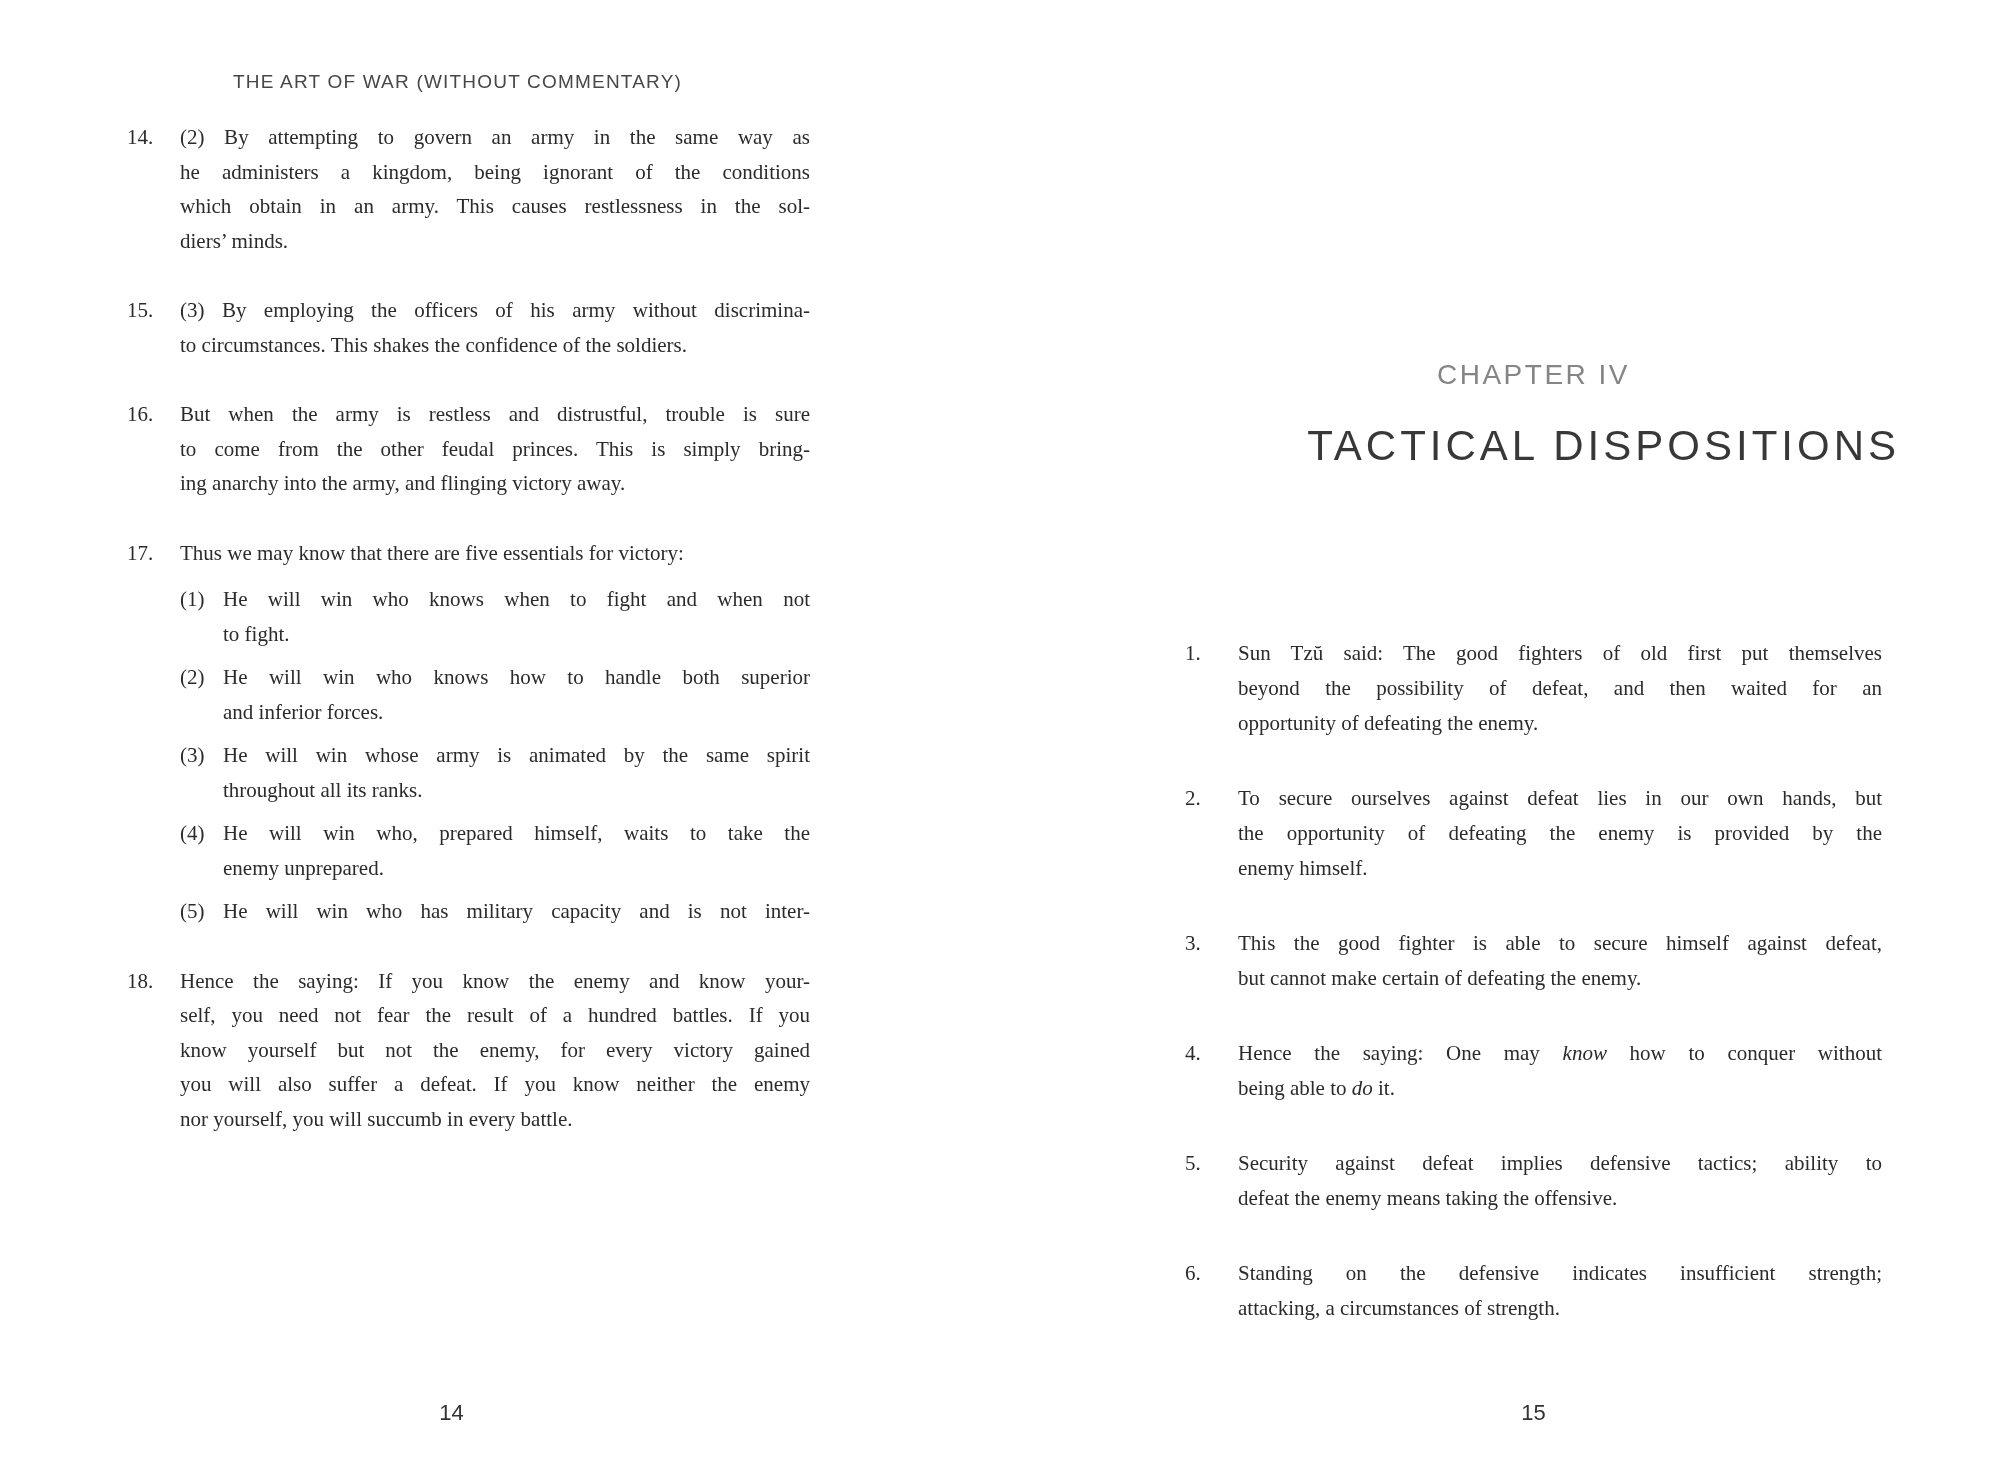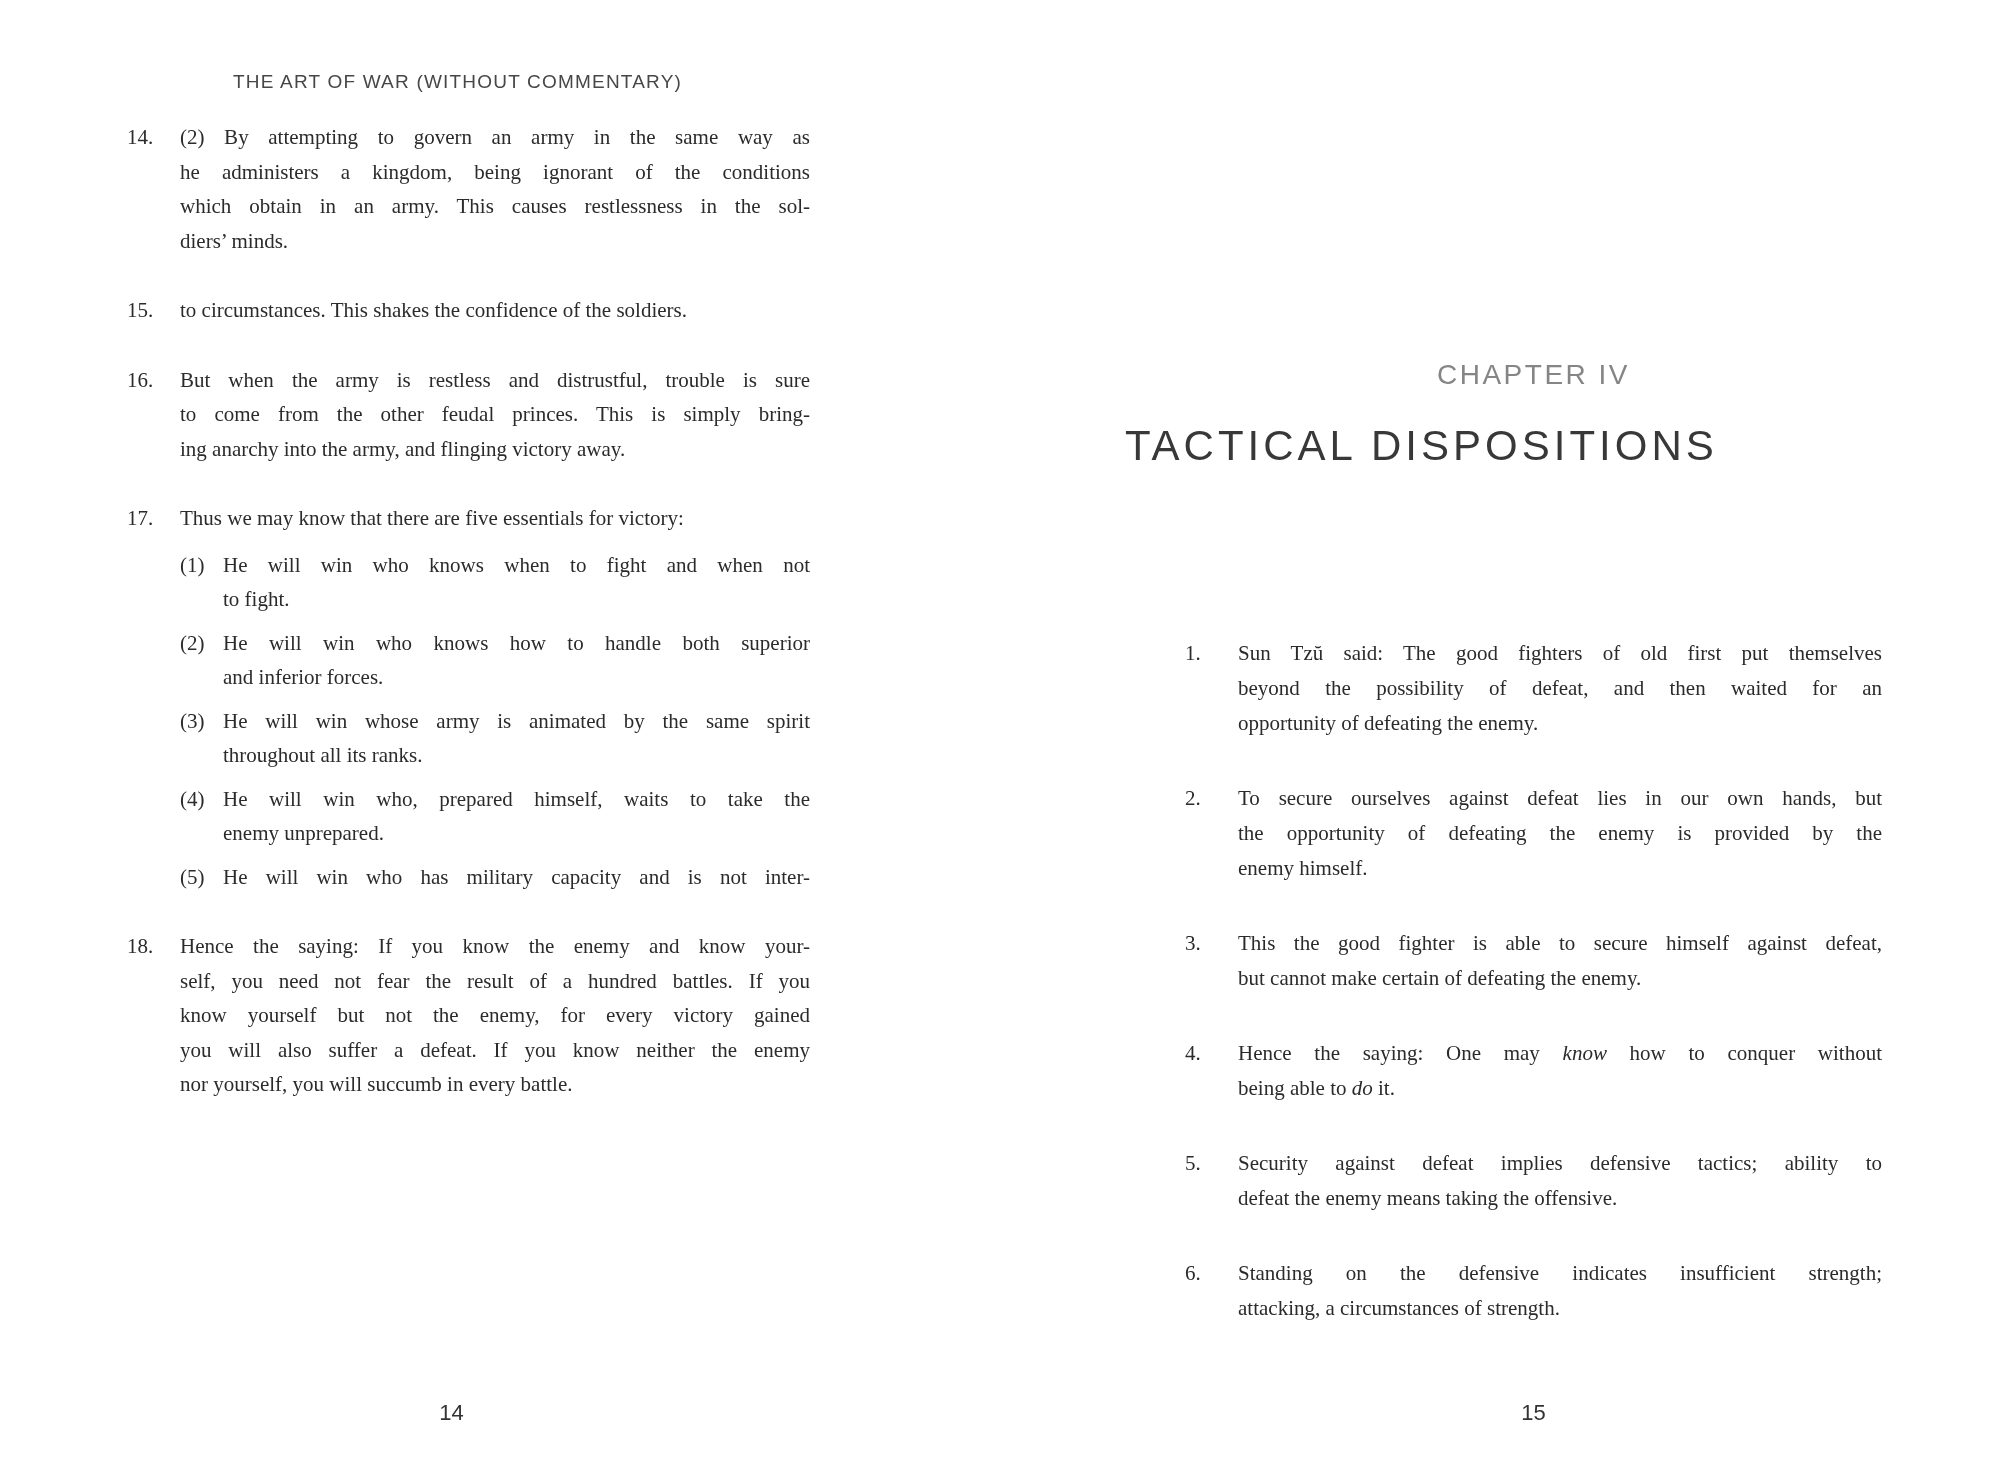--- a/index.html
+++ b/index.html
@@ -71,24 +71,24 @@
     text-align: center;
     font-family: "Liberation Sans", "DejaVu Sans", sans-serif;
     font-size: 28px;
     line-height: 1;
     letter-spacing: 2.5px;
     color: #858585;
     white-space: nowrap;
   }
   .chapter-title {
     position: absolute;
-    left: 1125px;
+    left: 1203px;
     top: 425px;
     width: 697px;
-    text-align: left;
+    text-align: right;
     font-family: "Liberation Sans", "DejaVu Sans", sans-serif;
     font-size: 42px;
     line-height: 1;
     letter-spacing: 4px;
     color: #383838;
     white-space: nowrap;
   }
   
   .folio {
     position: absolute;
@@ -115,20 +115,21 @@
           <div class="body">
             <div class="line">(2) By attempting to govern an army in the same way as</div>
             <div class="line">he administers a kingdom, being ignorant of the conditions</div>
             <div class="line">which obtain in an army. This causes restlessness in the sol-</div>
             <div class="line last">diers’ minds.</div>
           </div>
         </div>
         <div class="item">
           <div class="num">15.</div>
           <div class="body">
+            <div class="line">(3) By employing the officers of his army without discrimina-</div>
             <div class="line last">to circumstances. This shakes the confidence of the soldiers.</div>
           </div>
         </div>
         <div class="item">
           <div class="num">16.</div>
           <div class="body">
             <div class="line">But when the army is restless and distrustful, trouble is sure</div>
             <div class="line">to come from the other feudal princes. This is simply bring-</div>
             <div class="line last">ing anarchy into the army, and flinging victory away.</div>
           </div>

